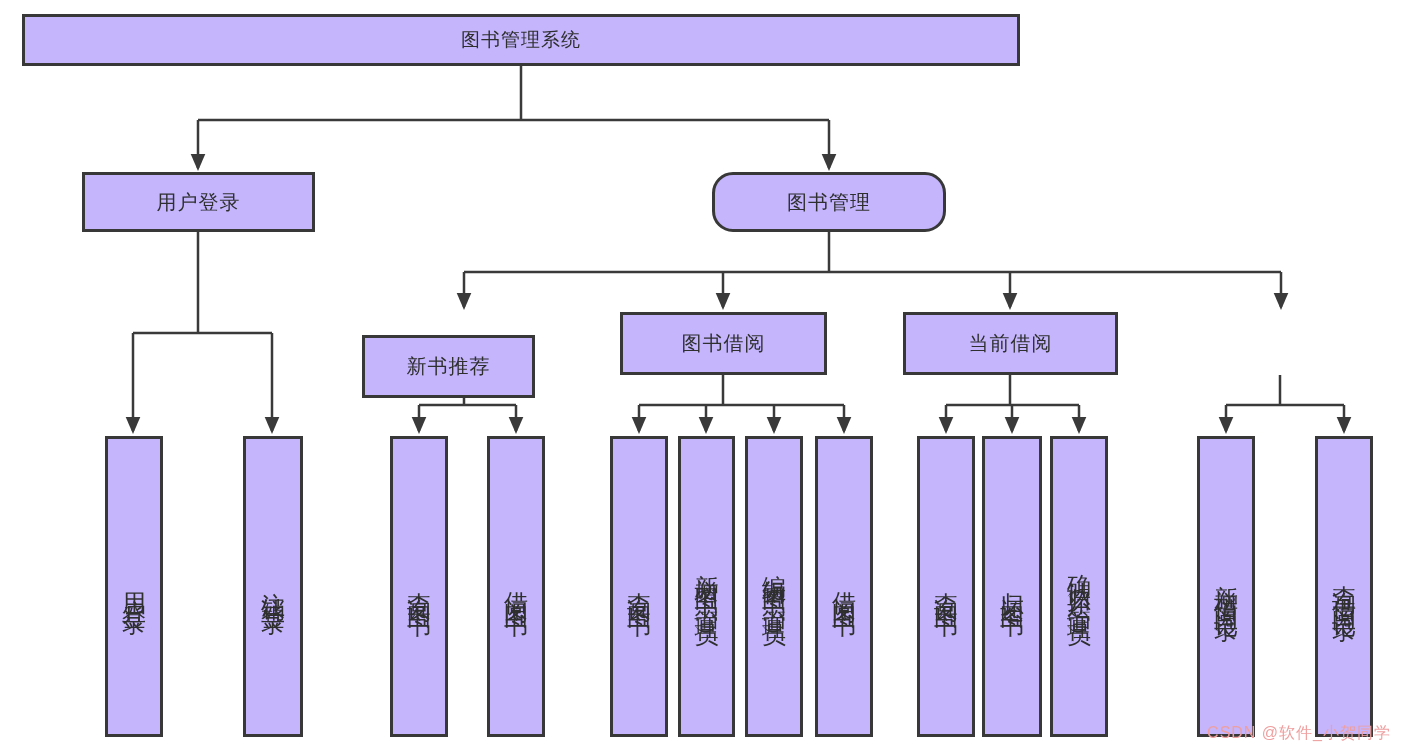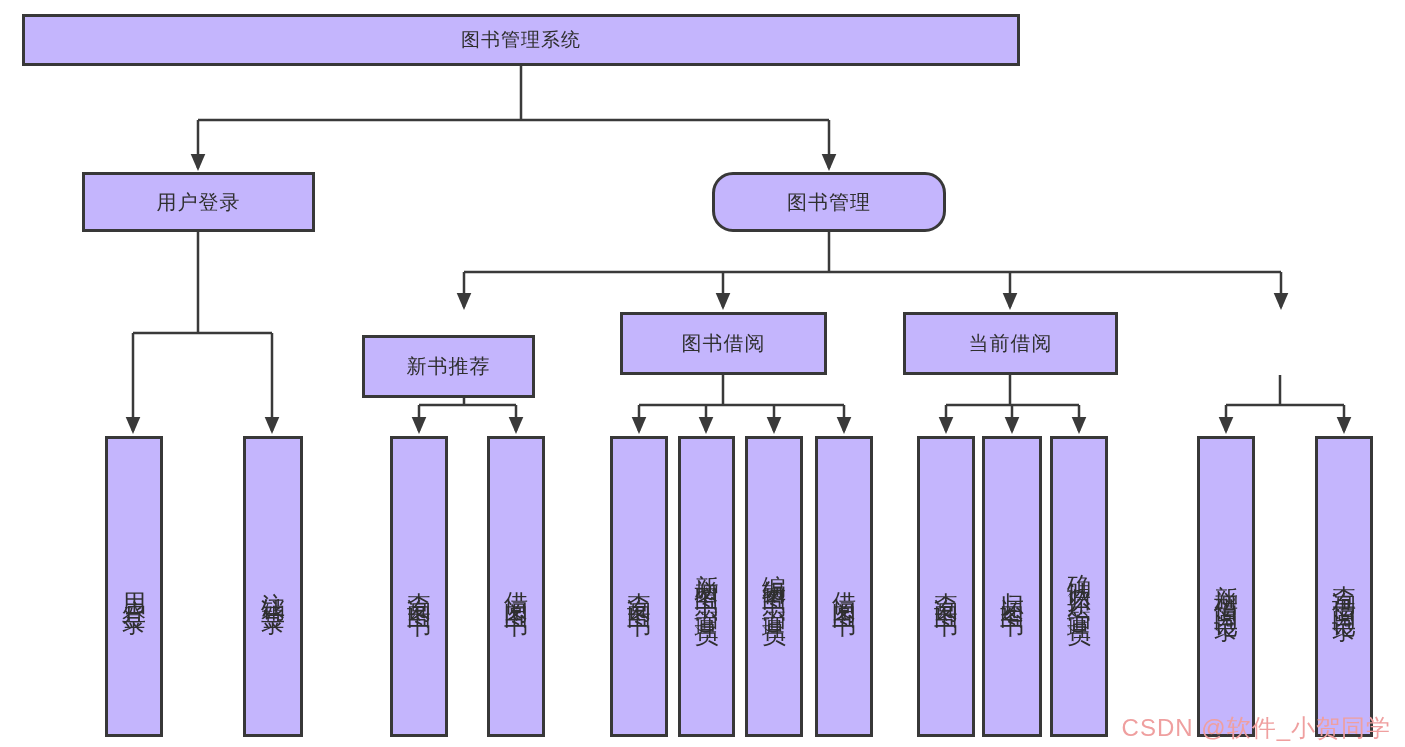--- a/index.html
+++ b/index.html
@@ -28,21 +28,21 @@
     text-orientation:mixed;
     font-size:24px;
     letter-spacing:7px;
     line-height:1;
     white-space:nowrap;
   }
   .watermark{
     position:absolute;
     right:14px;
     bottom:3px;
-    font-size:24px;
+    font-size:16px;
     color:#ef9f9f;
     letter-spacing:1px;
     white-space:nowrap;
   }
 </style>
 </head>
 <body>
 
 <div class="stage">
 

